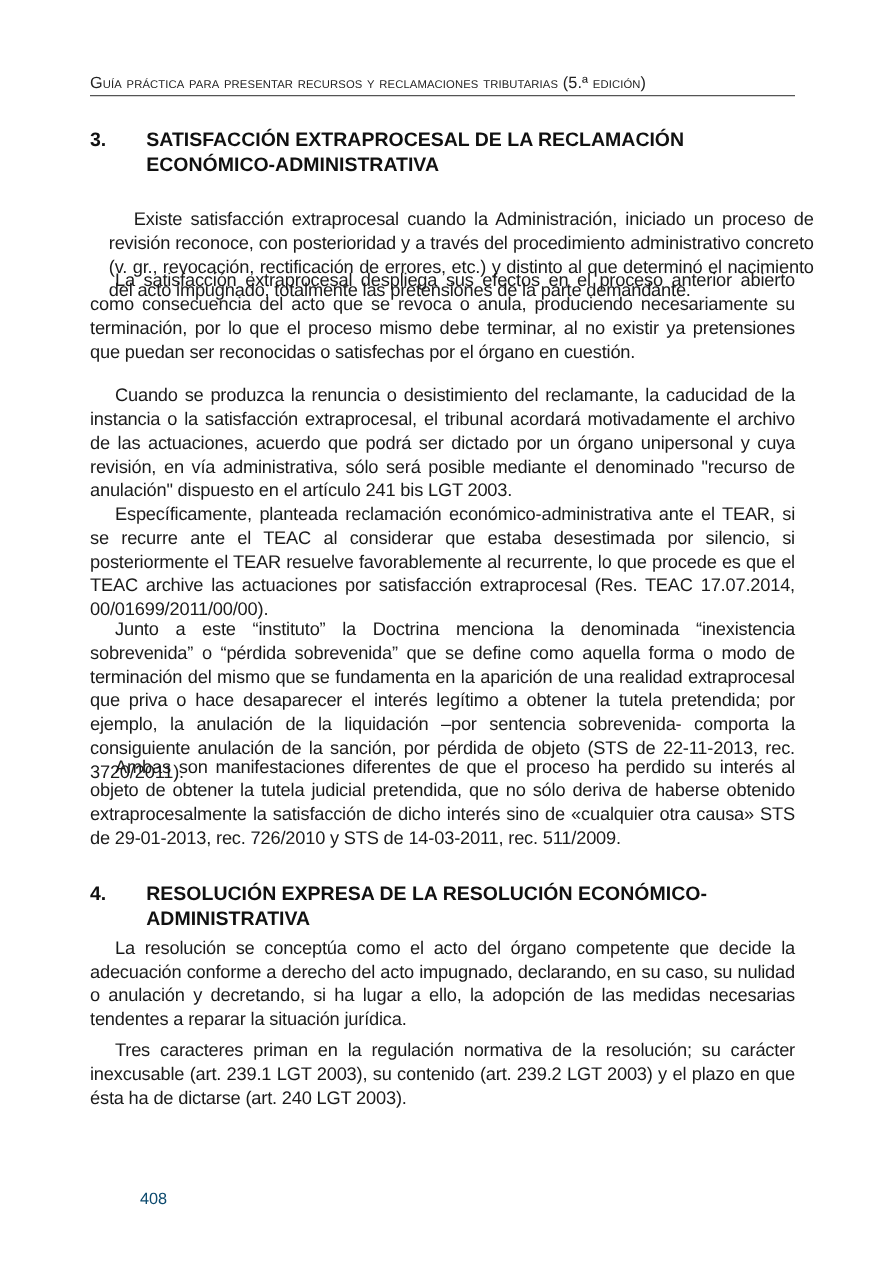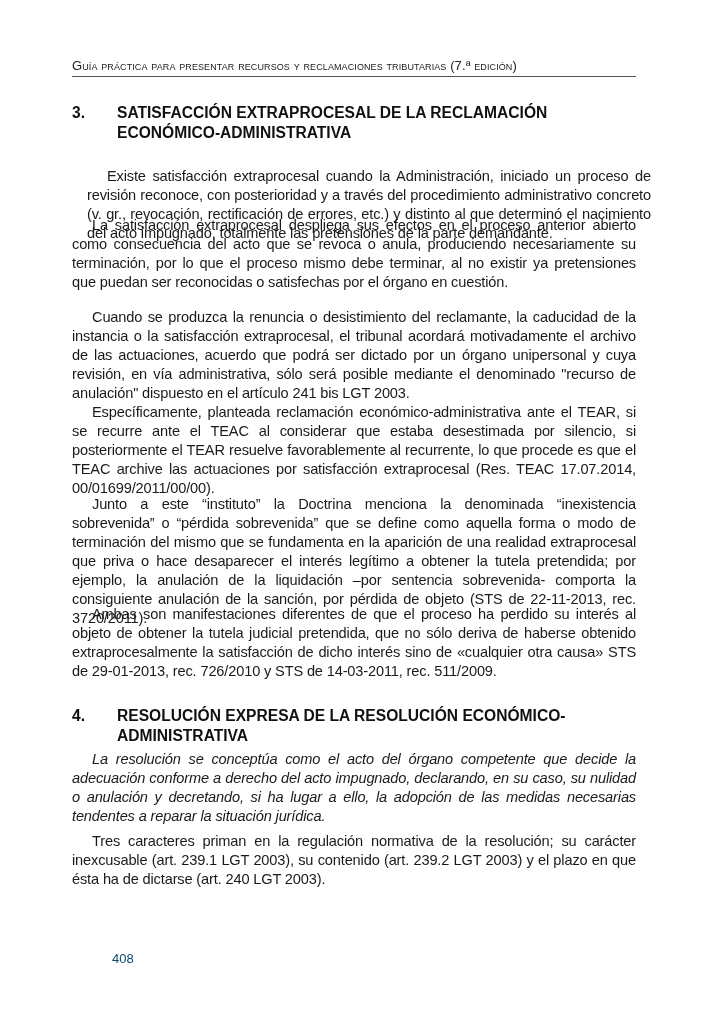--- a/index.html
+++ b/index.html
@@ -14,36 +14,36 @@
     .section-heading .num { width: 45px; flex: none; }
     .section-heading .title { flex: 1; }
     .para { position: absolute; left: 0; width: 564px; font-size: 14.6px; line-height: 19px;
       text-align: justify; text-indent: 20px; color: #1a1a1a; letter-spacing: -0.15px; }
     .page-number { position: absolute; left: 0; top: 951px; font-size: 13px; color: #0c4a6e; margin-left: 40px; }
   </style>
 </head>
 <body>
 
 <div class="page">
-  <div class="running-header">Guía práctica para presentar recursos y reclamaciones tributarias (7.ª edición)</div>
+  <div class="running-header">Guía práctica para presentar recursos y reclamaciones tributarias (5.ª edición)</div>
 
   <div class="section-heading" style="top:103px;">
     <span class="num">3.</span>
     <span class="title">SATISFACCIÓN EXTRAPROCESAL DE LA RECLAMACIÓN ECONÓMICO-ADMINISTRATIVA</span>
   </div>
 
   <p class="para" style="top:152px;margin:15px;">Existe satisfacción extraprocesal cuando la Administración, iniciado un proceso de revisión reconoce, con posterioridad y a través del procedimiento administrativo concreto (v. gr., revocación, rectificación de errores, etc.) y distinto al que determinó el nacimiento del acto impugnado, totalmente las pretensiones de la parte demandante.</p>
   <p class="para" style="top:216px;margin:0;">La satisfacción extraprocesal despliega sus efectos en el proceso anterior abierto como consecuencia del acto que se revoca o anula, produciendo necesariamente su terminación, por lo que el proceso mismo debe terminar, al no existir ya pretensiones que puedan ser reconocidas o satisfechas por el órgano en cuestión.</p>
   <p class="para" style="top:308px;margin:0;">Cuando se produzca la renuncia o desistimiento del reclamante, la caducidad de la instancia o la satisfacción extraprocesal, el tribunal acordará motivadamente el archivo de las actuaciones, acuerdo que podrá ser dictado por un órgano unipersonal y cuya revisión, en vía administrativa, sólo será posible mediante el denominado "recurso de anulación" dispuesto en el artículo 241 bis LGT 2003.</p>
   <p class="para" style="top:403px;margin:0;">Específicamente, planteada reclamación económico-administrativa ante el TEAR, si se recurre ante el TEAC al considerar que estaba desestimada por silencio, si posteriormente el TEAR resuelve favorablemente al recurrente, lo que procede es que el TEAC archive las actuaciones por satisfacción extraprocesal (Res. TEAC 17.07.2014, 00/01699/2011/00/00).</p>
   <p class="para" style="top:495px;margin:0;">Junto a este “instituto” la Doctrina menciona la denominada “inexistencia sobrevenida” o “pérdida sobrevenida” que se define como aquella forma o modo de terminación del mismo que se fundamenta en la aparición de una realidad extraprocesal que priva o hace desaparecer el interés legítimo a obtener la tutela pretendida; por ejemplo, la anulación de la liquidación –por sentencia sobrevenida- comporta la consiguiente anulación de la sanción, por pérdida de objeto (STS de 22-11-2013, rec. 3720/2011).</p>
   <p class="para" style="top:605px;margin:0;">Ambas son manifestaciones diferentes de que el proceso ha perdido su interés al objeto de obtener la tutela judicial pretendida, que no sólo deriva de haberse obtenido extraprocesalmente la satisfacción de dicho interés sino de «cualquier otra causa» STS de 29-01-2013, rec. 726/2010 y STS de 14-03-2011, rec. 511/2009.</p>
 
   <div class="section-heading" style="top:706px;">
     <span class="num">4.</span>
     <span class="title">RESOLUCIÓN EXPRESA DE LA RESOLUCIÓN ECONÓMICO-ADMINISTRATIVA</span>
   </div>
 
-  <p class="para" style="top:750px;margin:0;font-style:italic;">La resolución se conceptúa como el acto del órgano competente que decide la adecuación conforme a derecho del acto impugnado, declarando, en su caso, su nulidad o anulación y decretando, si ha lugar a ello, la adopción de las medidas necesarias tendentes a reparar la situación jurídica.</p>
+  <p class="para" style="top:750px;margin:0;">La resolución se conceptúa como el acto del órgano competente que decide la adecuación conforme a derecho del acto impugnado, declarando, en su caso, su nulidad o anulación y decretando, si ha lugar a ello, la adopción de las medidas necesarias tendentes a reparar la situación jurídica.</p>
   <p class="para" style="top:832px;margin:0;">Tres caracteres priman en la regulación normativa de la resolución; su carácter inexcusable (art. 239.1 LGT 2003), su contenido (art. 239.2 LGT 2003) y el plazo en que ésta ha de dictarse (art. 240 LGT 2003).</p>
 
   <div class="page-number">408</div>
 </div>
 
 </body></html>

